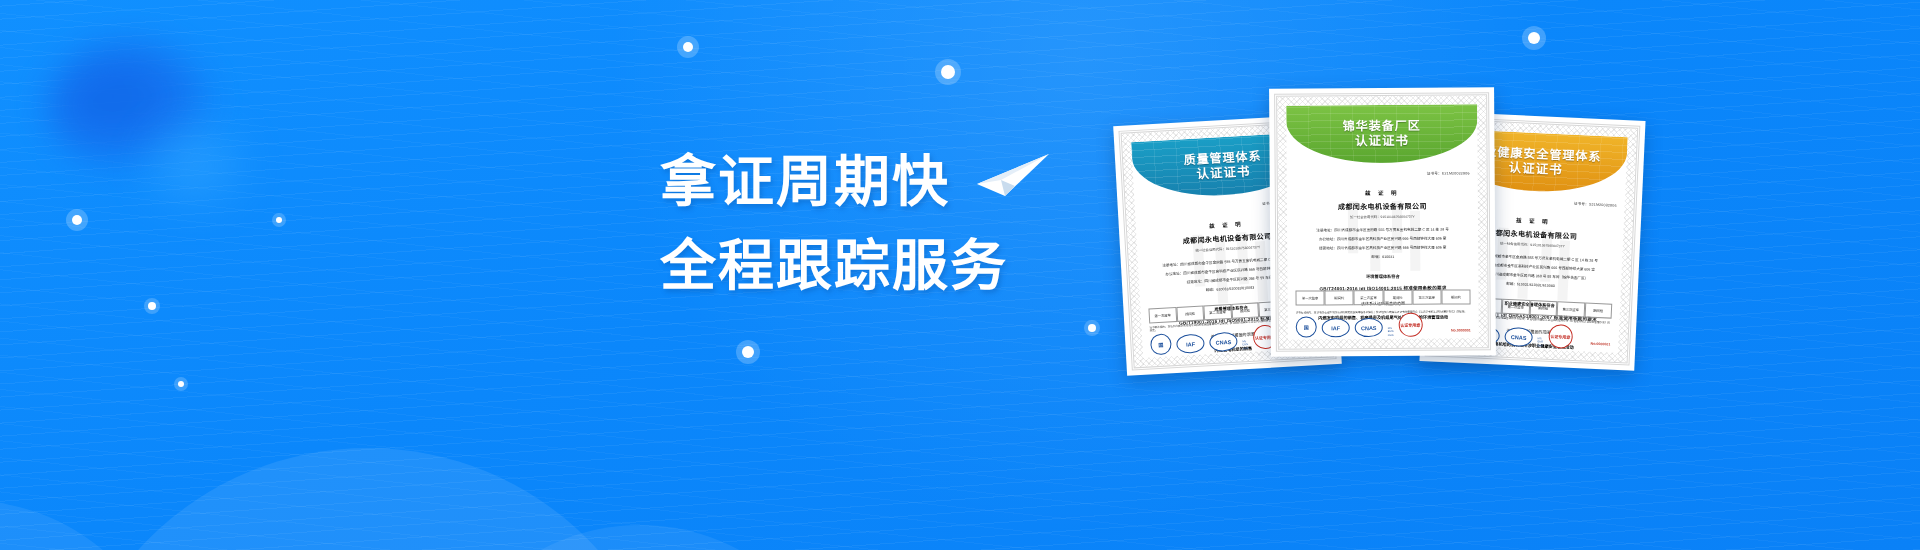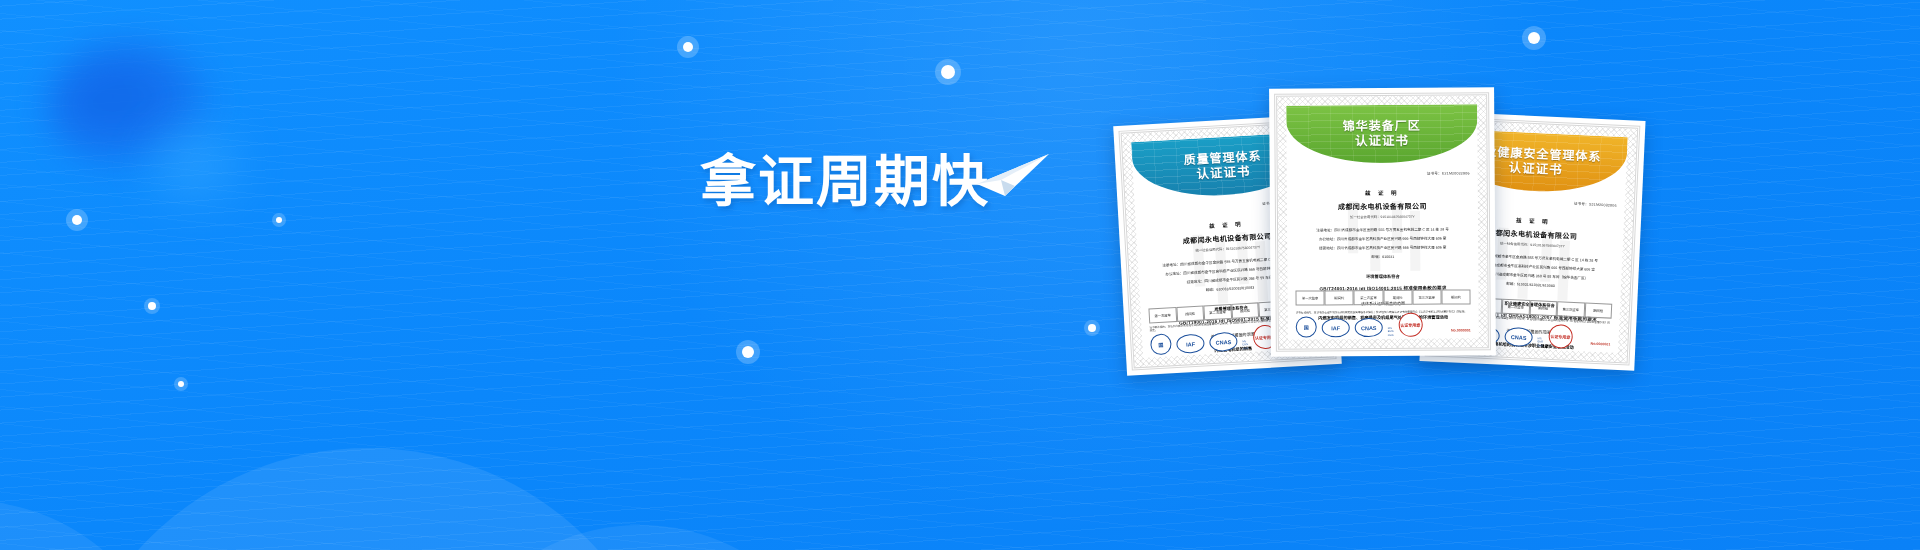--- a/index.html
+++ b/index.html
@@ -57,21 +57,21 @@
   .arc-b{left:-250px;top:500px;width:430px;height:430px;background:rgba(255,255,255,0.075);}
   .arc-c{left:430px;top:525px;width:420px;height:420px;background:rgba(255,255,255,0.07);}
 
   
   .dot{position:absolute;border-radius:50%;background:#ffffff;}
   .dot.halo{box-shadow:0 0 0 6px rgba(255,255,255,0.22);}
   .dot.halo-sm{box-shadow:0 0 0 4px rgba(255,255,255,0.20);}
 
   
   .headline{
-    position:absolute;left:700px;top:140px;width:430px;
+    position:absolute;left:660px;top:140px;width:430px;
     z-index:6;
   }
   .headline .line{
     color:#ffffff;
     font-size:56px;
     font-weight:bold;
     letter-spacing:2px;
     line-height:84px;
     text-shadow:2px 3px 5px rgba(5,70,150,0.30);
     white-space:nowrap;
@@ -182,20 +182,21 @@
       <span class="dot halo-sm" style="left: 276px; top: 217px; width: 6px; height: 6px;"></span>
       <span class="dot halo" style="left: 72px; top: 215px; width: 10px; height: 10px;"></span>
       <span class="dot halo-sm" style="left: 148px; top: 302px; width: 8px; height: 8px;"></span>
       <span class="dot halo" style="left: 742px; top: 346px; width: 12px; height: 12px;"></span>
       <span class="dot halo-sm" style="left: 1088px; top: 324px; width: 8px; height: 8px;"></span>
       <span class="dot halo-sm" style="left: 178px; top: 381px; width: 6px; height: 6px;"></span>
     </div>
 
   <div class="headline">
     <div class="line">拿证周期快</div>
+    <div class="line">全程跟踪服务</div>
   </div>
 
   <svg class="plane" viewBox="0 0 76 52">
     <polygon points="2,34 74,4 30,46" fill="#ffffff"></polygon>
     <polygon points="2,34 74,4 26,30" fill="#e4eef8"></polygon>
     <polygon points="26,30 30,46 40,36" fill="#c9dcee"></polygon>
   </svg>
 
   <div class="certs" id="certs">
       <div class="cert" id="cert1">

